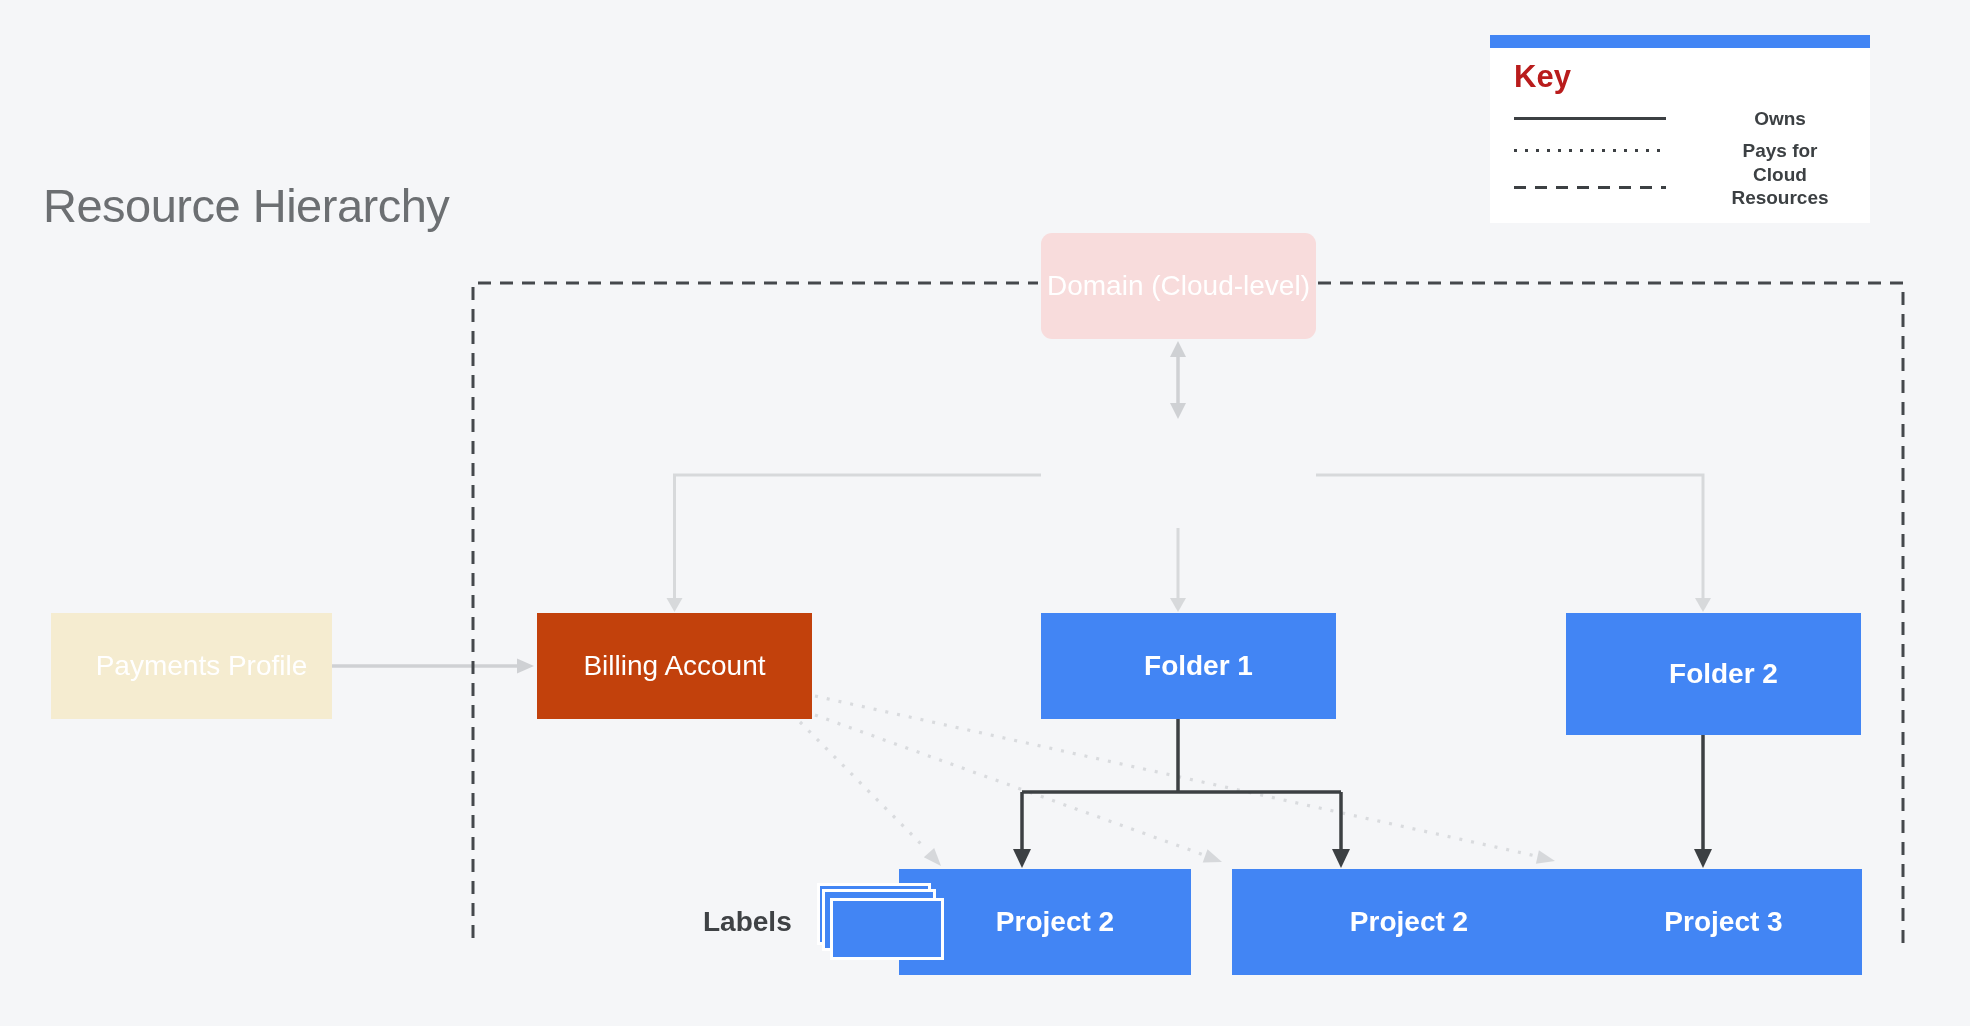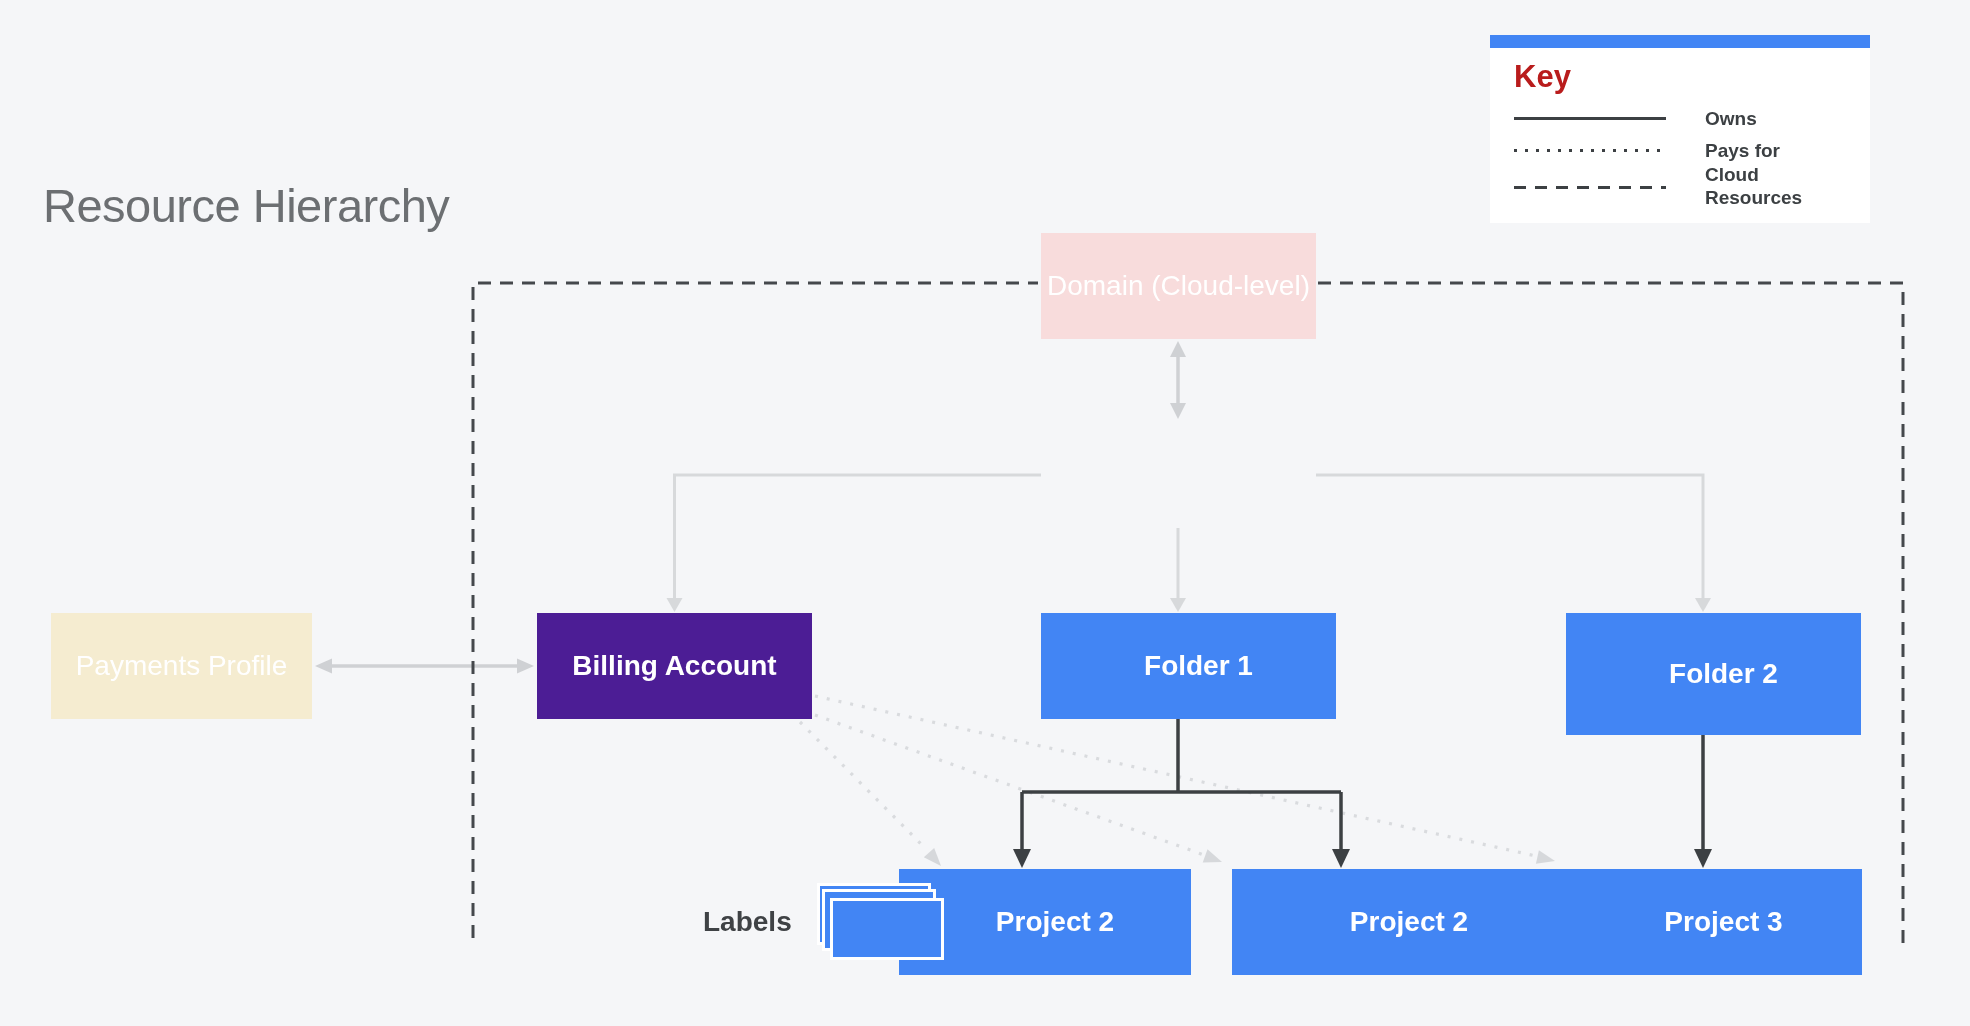--- a/index.html
+++ b/index.html
@@ -1,38 +1,38 @@
 <!DOCTYPE html>
 <html><head>
 <meta charset="utf-8">
 <style>
   html,body{margin:0;padding:0;background:#f5f6f8;}
   body{font-family:"Liberation Sans","DejaVu Sans",sans-serif;}
   .canvas{position:relative;width:1970px;height:1026px;background:#f5f6f8;overflow:hidden;}
   .edges{position:absolute;left:0;top:0;z-index:1;}
   .page-title{position:absolute;left:43px;top:178px;font-size:47px;font-weight:400;color:#6c6f72;letter-spacing:-0.5px;z-index:2;}
   .node{position:absolute;display:flex;align-items:center;justify-content:center;z-index:2;color:#ffffff;font-size:28px;text-align:center;}
-  .node.pink{background:#f8dcdc;font-weight:400;}
-  .node.cream{background:#f5ecd0;font-weight:400;}
-  .node.green{background:#4c1d95;font-weight:700;}
+  .node.pink{background:#f8dcdc;font-weight:400;border-radius:11px;}
+  .node.cream{background:#f5ecd0;font-weight:400;padding-left:20px;}
+  .node.green{background:#c2410c;font-weight:400;}
   .node.blue{background:#4285f4;font-weight:700;padding-left:20px;}
   .labels-caption{position:absolute;left:703px;top:906px;font-size:28px;font-weight:700;color:#3f4245;z-index:3;}
   .labels-icon{position:absolute;left:817px;top:883px;width:127px;height:77px;z-index:3;}
   .labels-icon .card{position:absolute;display:block;width:114px;height:62px;background:#4285f4;border:3px solid #ffffff;box-sizing:border-box;}
   .labels-icon .c1{left:0;top:0;}
   .labels-icon .c2{left:5px;top:6px;}
   .labels-icon .c3{left:13px;top:15px;}
   .key-panel{position:absolute;left:1490px;top:35px;width:380px;height:188px;background:#ffffff;z-index:4;}
   .key-bar{position:absolute;left:0;top:0;width:100%;height:13px;background:#4285f4;}
   .key-title{position:absolute;left:24px;top:24px;font-size:31px;font-weight:700;color:#b91c1c;}
   .key-sample{position:absolute;left:24px;width:152px;height:3px;}
   .key-sample.solid{background:#3c4043;top:82px;}
   .key-sample.dotted{top:114px;background:repeating-linear-gradient(90deg,#3c4043 0 3px,transparent 3px 11px);}
   .key-sample.dashed{top:151px;background:repeating-linear-gradient(90deg,#3c4043 0 12px,transparent 12px 21px);}
-  .key-label{position:absolute;left:215px;font-size:19px;font-weight:700;color:#3c4043;line-height:23px;width:150px;}
+  .key-label{position:absolute;left:215px;font-size:19px;font-weight:700;color:#3c4043;line-height:23px;width:150px;text-align:center;}
   .key-label.l1{top:72px;}
   .key-label.l2{top:104px;}
   .key-label.l3{top:128px;}
 </style>
 </head>
 <body>
 
 <div class="canvas">
 
   <div class="page-title">Resource Hierarchy</div>

